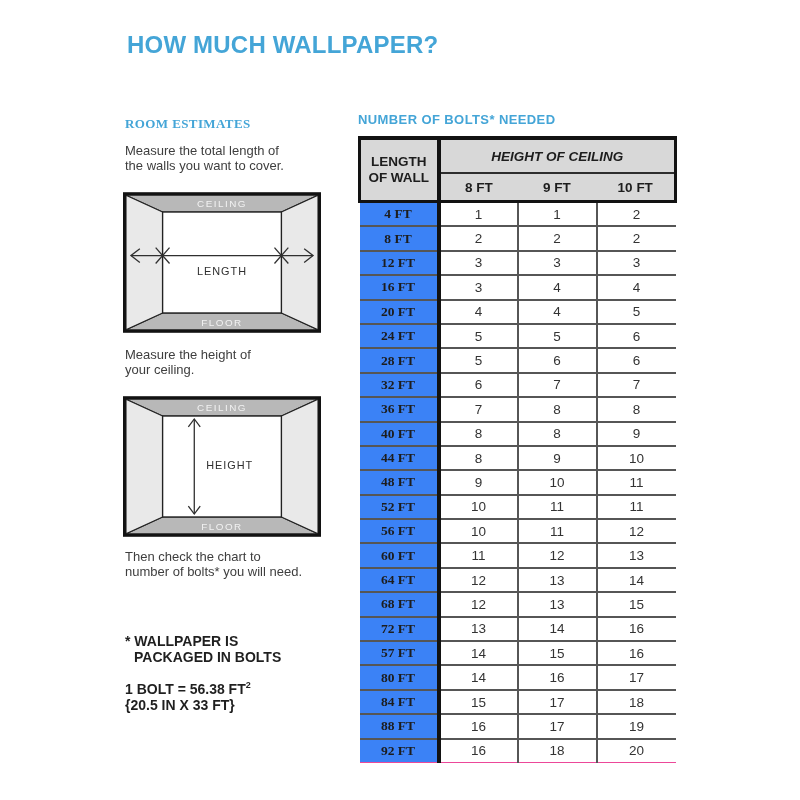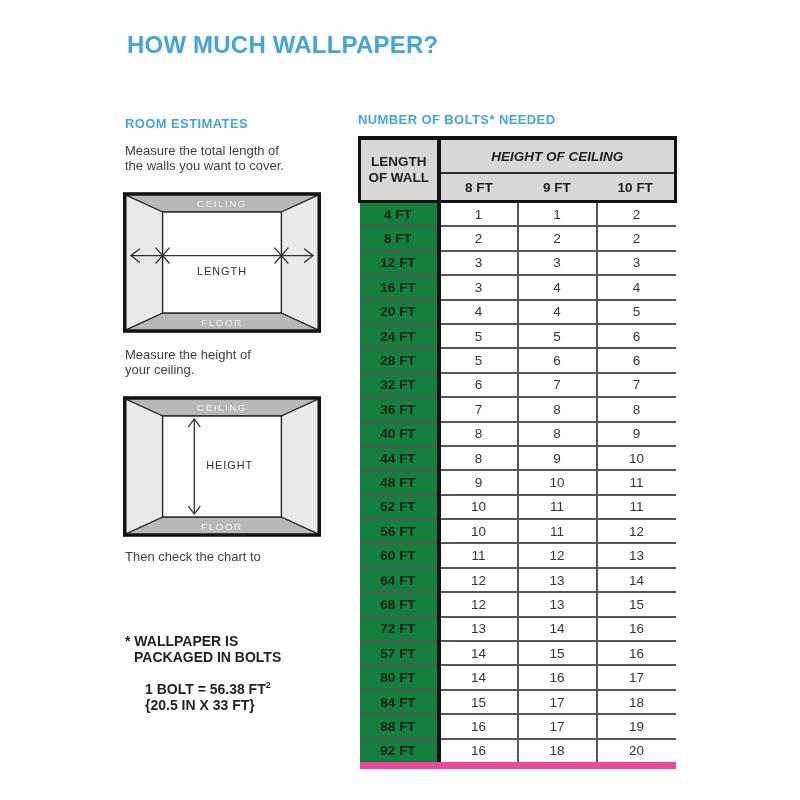--- a/index.html
+++ b/index.html
@@ -54,50 +54,51 @@
     border-top: 4px solid #121212;
     border-right: 3px solid #121212;
     border-bottom: 2px solid #2d2d2d;
     height: 32px;
     font-style: italic;
   }
   th.sub { border-bottom: 3px solid #121212; height: 26px; }
   th.sub-last { border-right: 3px solid #121212; }
 
   tbody th.rowlabel {
-    background: #15803d;
+    background: #3b82f6;
     border-right: 4px solid #121212;
     border-bottom: 2px solid #565656;
     font-weight: bold; color: #1d1d1d;
     height: 22.4px;
+    font-family: Liberation Serif, serif;
   }
   tbody td {
     border-bottom: 2px solid #565656;
     color: #333333;
     height: 22.4px;
   }
   tbody td + td { border-left: 2px solid #565656; }
-  tbody tr:last-child th, tbody tr:last-child td { border-bottom: 7px solid #ec4899; }
+  tbody tr:last-child th, tbody tr:last-child td { border-bottom: 1px solid #ec4899; }
 
   .room-svg { display: block; }
   .svg-smalltext {
     font-family: "Liberation Sans", sans-serif;
     font-size: 10px; letter-spacing: 1.5px; fill: #f2f2f2;
   }
   .svg-measure {
     font-family: "Liberation Sans", sans-serif;
     font-size: 11px; letter-spacing: 1px; fill: #2f2f2f;
   }
 </style>
 </head>
 <body>
 
 <div class="abs main-title">HOW MUCH WALLPAPER?</div>
 
-<div class="abs section-heading" style="left:125px; top:116px;">ROOM ESTIMATES</div>
+<div class="abs section-heading" style="left:125px; top:116px;font-family:Liberation Serif, serif;">ROOM ESTIMATES</div>
 
 <div class="abs body-text" style="left:125px; top:143px;">
   <div>Measure the total length of</div>
   <div>the walls you want to cover.</div>
 </div>
 
 <div class="abs" style="left:123px; top:192px;">
   <svg class="room-svg" width="198" height="141" viewBox="0 0 200 142">
     <polygon points="3,3 197,3 160,20 40,20" fill="#B8B8B8" stroke="#222" stroke-width="1.2"></polygon>
     <polygon points="40,122 160,122 197,139 3,139" fill="#B8B8B8" stroke="#222" stroke-width="1.2"></polygon>
@@ -139,28 +140,29 @@
       <line x1="72" y1="23" x2="72" y2="119"></line>
       <polyline points="66,31 72,23 78,31"></polyline>
       <polyline points="66,111 72,119 78,111"></polyline>
     </g>
     <text x="84" y="74" text-anchor="start" class="svg-measure">HEIGHT</text>
   </svg>
 </div>
 
 <div class="abs body-text" style="left:125px; top:549px;">
   <div>Then check the chart to</div>
+  <div>number of bolts* you will need.</div>
 </div>
 
 <div class="abs bold-note" style="left:125px; top:633px;">
   <div>* WALLPAPER IS</div>
   <div class="indent">PACKAGED IN BOLTS</div>
 </div>
 
-<div class="abs bold-note" style="left:125px; top:677px;margin-left:20px;">
+<div class="abs bold-note" style="left:125px; top:677px;">
   <div><span>1 BOLT = 56.38 FT</span><sup>2</sup></div>
   <div>{20.5 IN X 33 FT}</div>
 </div>
 
 <div class="abs table-heading-wrap section-heading">NUMBER OF BOLTS* NEEDED</div>
 
 <div class="abs table-wrap">
   <table class="bolts">
     <colgroup>
       <col style="width:79px">

